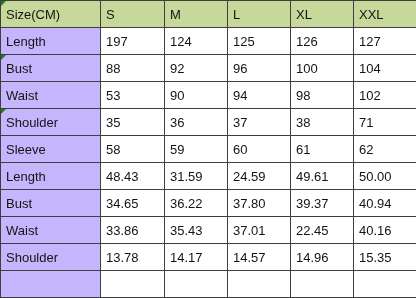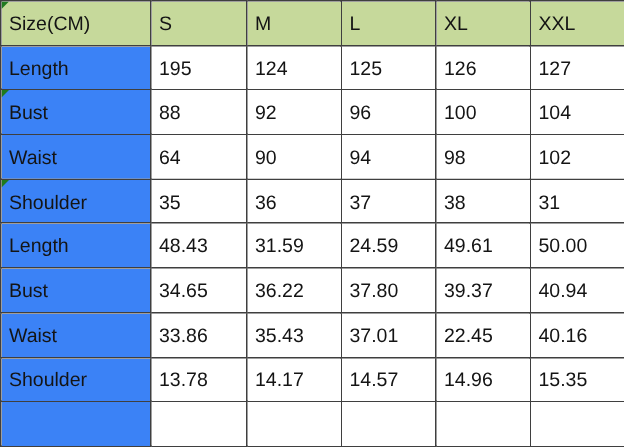--- a/index.html
+++ b/index.html
@@ -38,21 +38,21 @@
   
   col.c-label { width: 100px; }
   col.c-size  { width: 63px;  }
   col.c-size-m{ width: 64px;  }
 
   .hdr-cell {
     background: #c6d99b;
     margin-left: 32px;
   }
   .lbl-cell {
-    background: #3b82f6;
+    background: #c4b5fd;
   }
   .val-cell {
     background: #ffffff;
   }
 
   
   .note-marker {
     position: absolute;
     top: 0;
     left: 0;
@@ -101,21 +101,21 @@
       <td class="hdr-cell">
         <span class="cell-text">XXL</span>
       </td>
     </tr>
 
     <tr>
       <td class="lbl-cell">
         <span class="cell-text">Length</span>
       </td>
       <td class="val-cell">
-          <span class="cell-text">195</span>
+          <span class="cell-text">197</span>
         </td>
       <td class="val-cell">
           <span class="cell-text">124</span>
         </td>
       <td class="val-cell">
           <span class="cell-text">125</span>
         </td>
       <td class="val-cell">
           <span class="cell-text">126</span>
         </td>
@@ -144,21 +144,21 @@
       <td class="val-cell">
           <span class="cell-text">104</span>
         </td>
     </tr>
 
     <tr>
       <td class="lbl-cell">
         <span class="cell-text">Waist</span>
       </td>
       <td class="val-cell">
-          <span class="cell-text">64</span>
+          <span class="cell-text">53</span>
         </td>
       <td class="val-cell">
           <span class="cell-text">90</span>
         </td>
       <td class="val-cell">
           <span class="cell-text">94</span>
         </td>
       <td class="val-cell">
           <span class="cell-text">98</span>
         </td>
@@ -178,24 +178,44 @@
       <td class="val-cell">
           <span class="cell-text">36</span>
         </td>
       <td class="val-cell">
           <span class="cell-text">37</span>
         </td>
       <td class="val-cell">
           <span class="cell-text">38</span>
         </td>
       <td class="val-cell">
-          <span class="cell-text">31</span>
-        </td>
-    </tr>
-
+          <span class="cell-text">71</span>
+        </td>
+    </tr>
+
+    <tr>
+      <td class="lbl-cell">
+        <span class="cell-text">Sleeve</span>
+      </td>
+      <td class="val-cell">
+          <span class="cell-text">58</span>
+        </td>
+      <td class="val-cell">
+          <span class="cell-text">59</span>
+        </td>
+      <td class="val-cell">
+          <span class="cell-text">60</span>
+        </td>
+      <td class="val-cell">
+          <span class="cell-text">61</span>
+        </td>
+      <td class="val-cell">
+          <span class="cell-text">62</span>
+        </td>
+    </tr>
 
 
     <tr>
       <td class="lbl-cell">
         <span class="cell-text">Length</span>
       </td>
       <td class="val-cell">
           <span class="cell-text">48.43</span>
         </td>
       <td class="val-cell">

